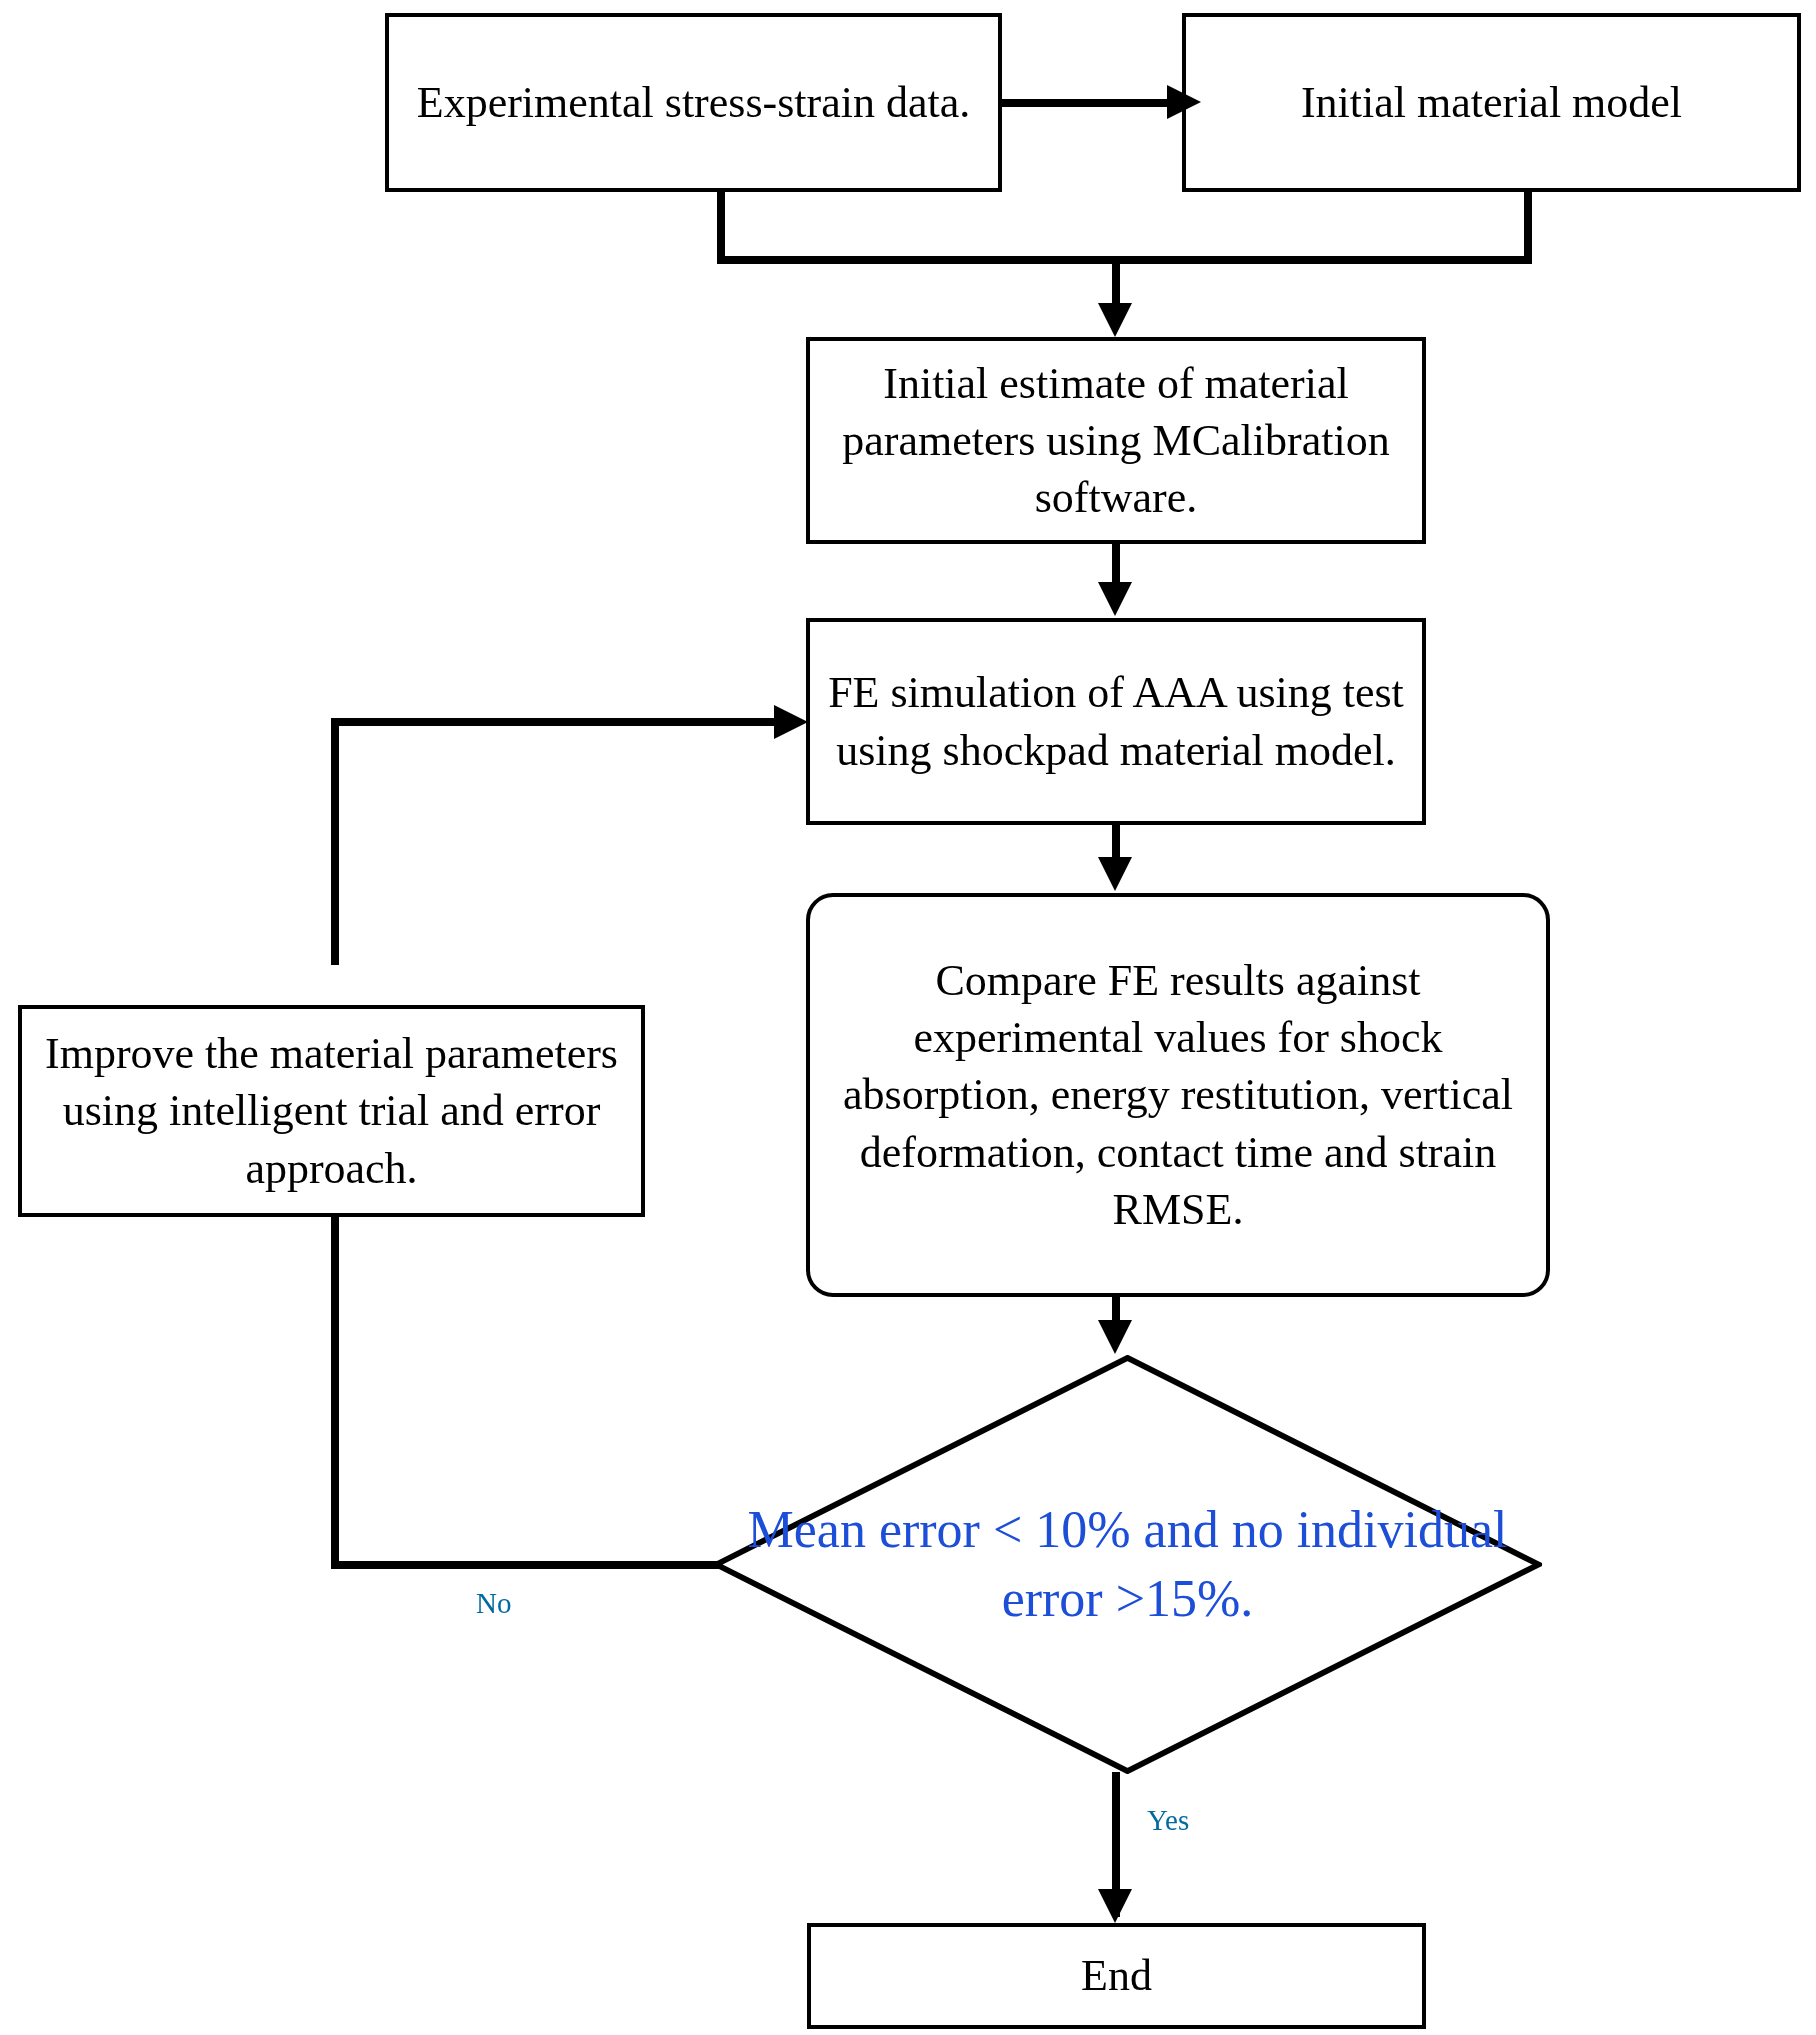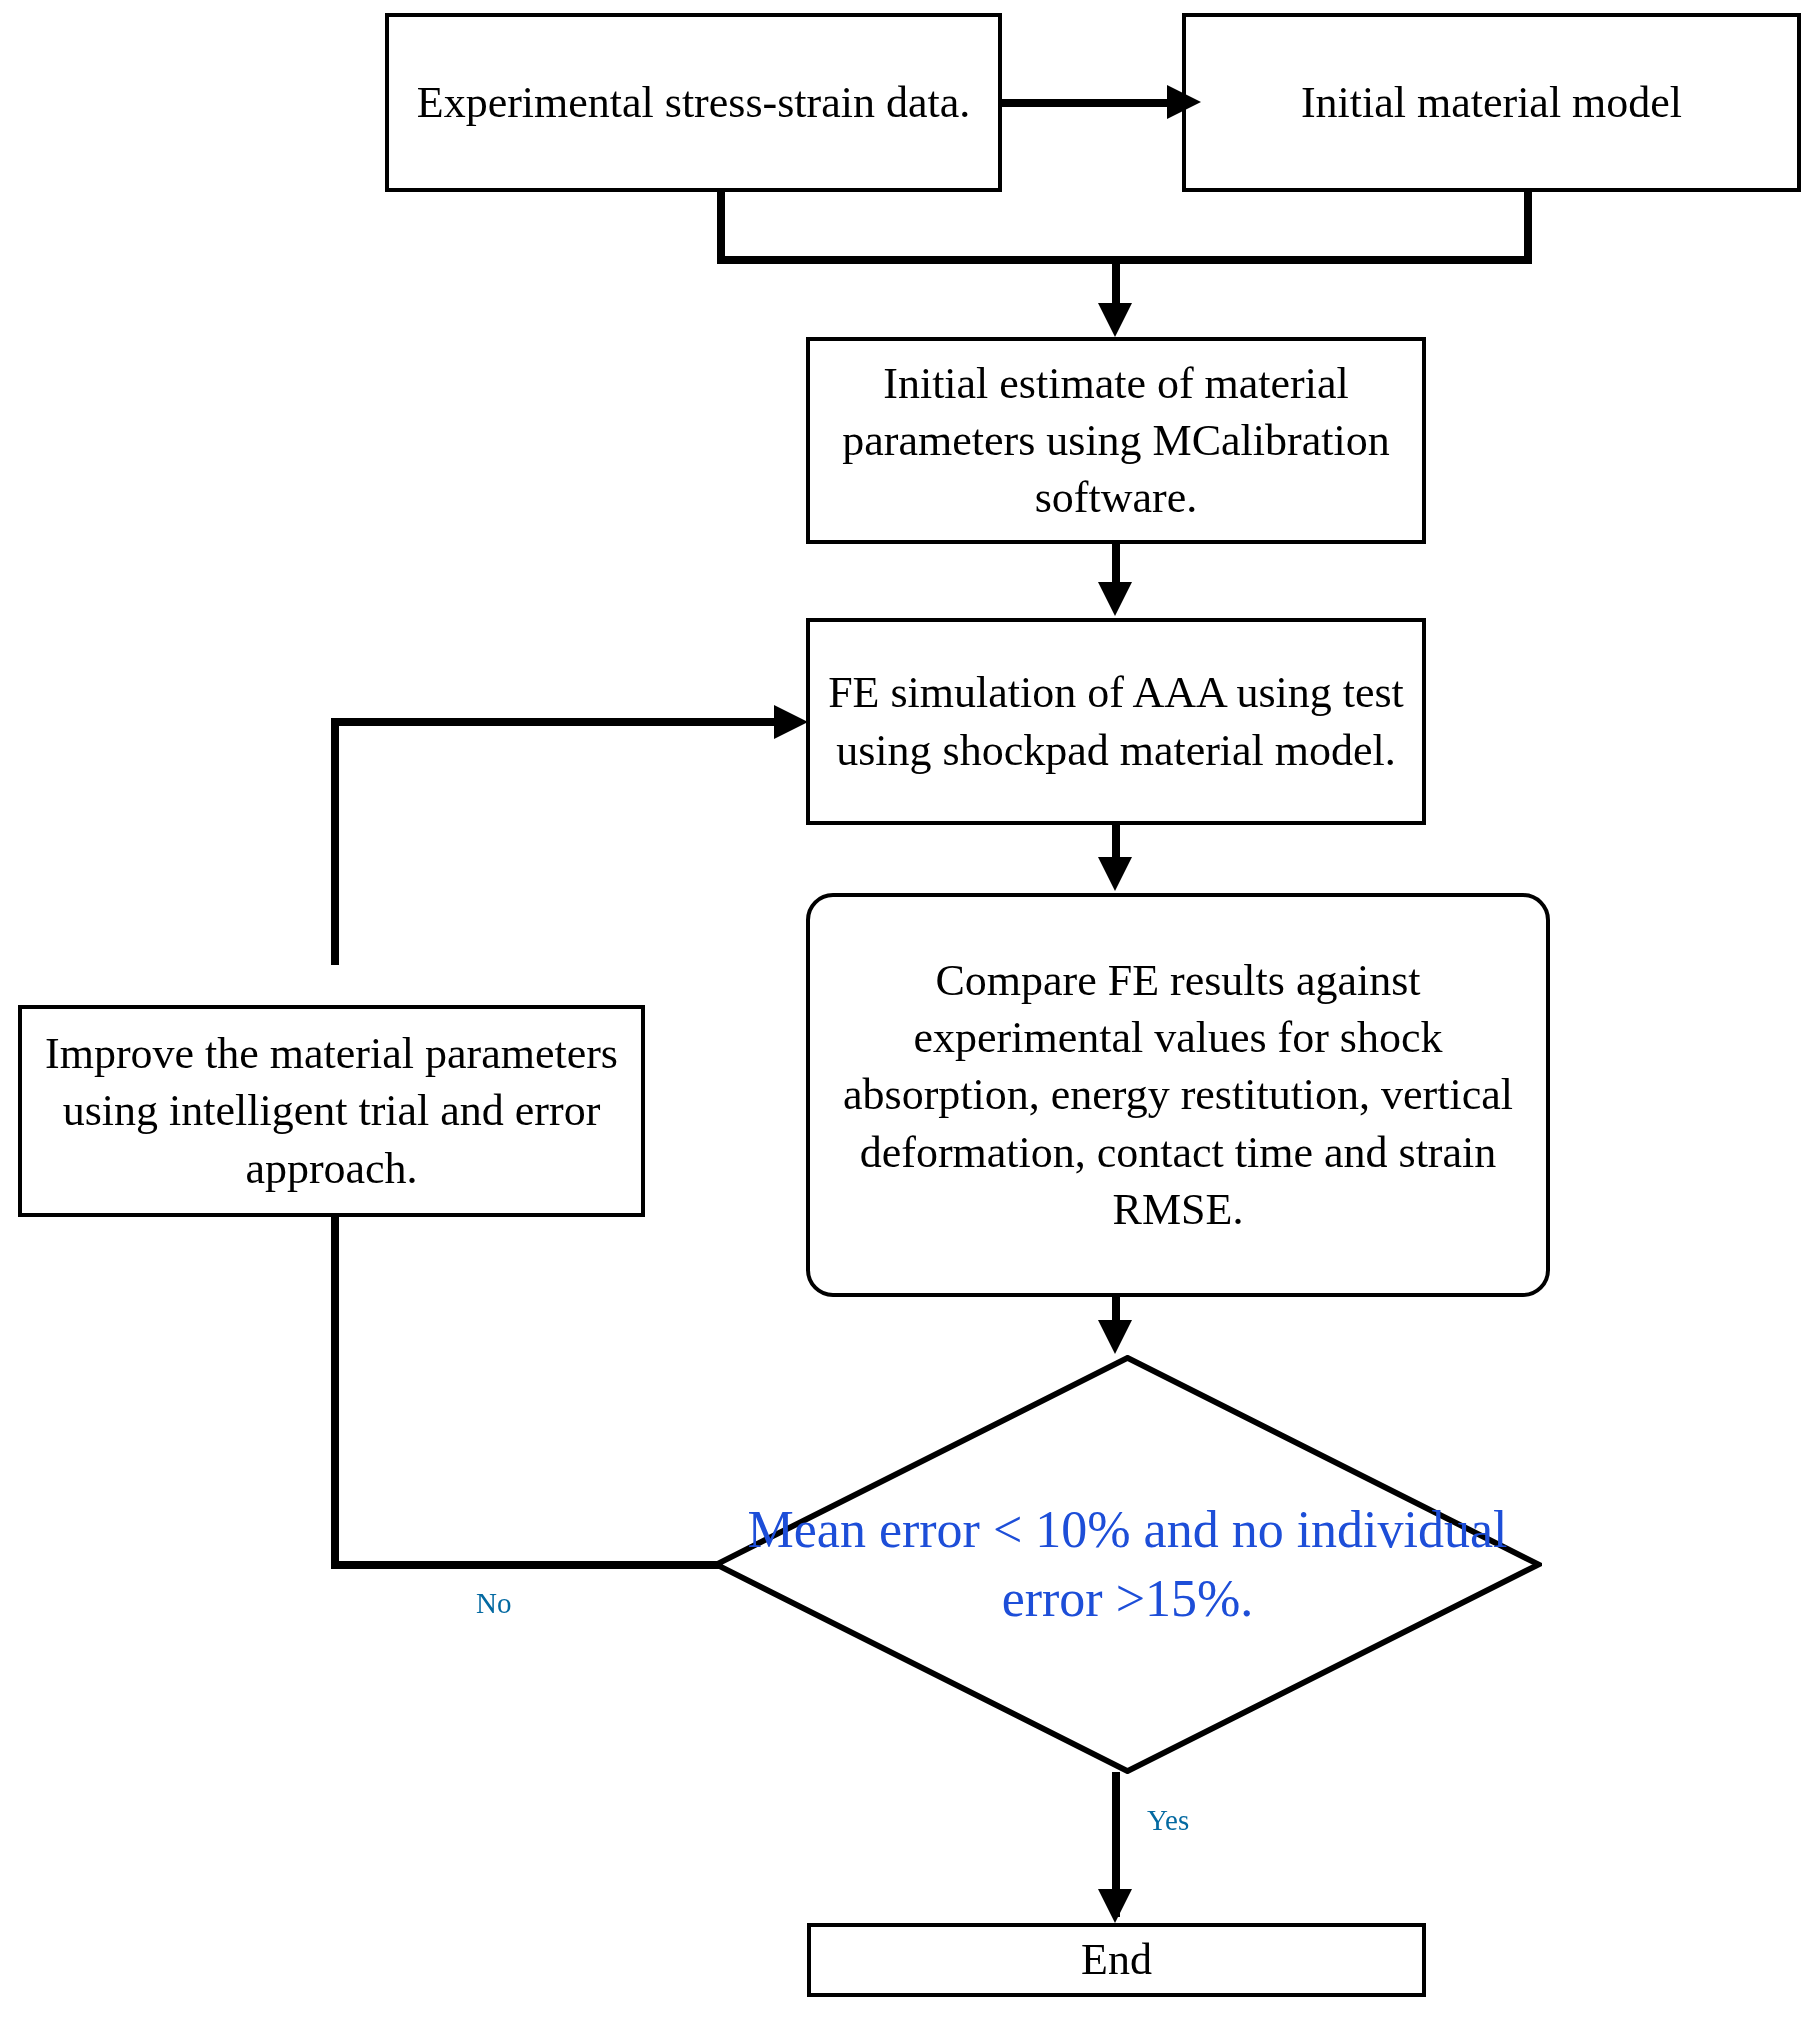--- a/index.html
+++ b/index.html
@@ -126,16 +126,16 @@
   <div class="node" style="left:18px;top:961px;width:627px;height:212px;margin-top:44px;">Improve the material parameters using intelligent trial and error approach.</div>
 
   <div class="vline" style="left:331px;top:718px;height:247px;"></div>
   <div class="hline" style="left:331px;top:718px;width:465px;"></div>
   <div class="arrow-right" style="left:774px;top:705px;"></div>
 
   <div class="vline" style="left:1112px;top:1772px;height:145px;"></div>
   <div class="arrow-down" style="left:1098px;top:1889px;"></div>
   <div class="edge-label" style="left:1147px;top:1806px;">Yes</div>
 
-  <div class="node" style="left:807px;top:1923px;width:619px;height:74px;">End</div>
+  <div class="node" style="left:807px;top:1923px;width:619px;height:106px;">End</div>
 
 </div>
 
 
 </body></html>

